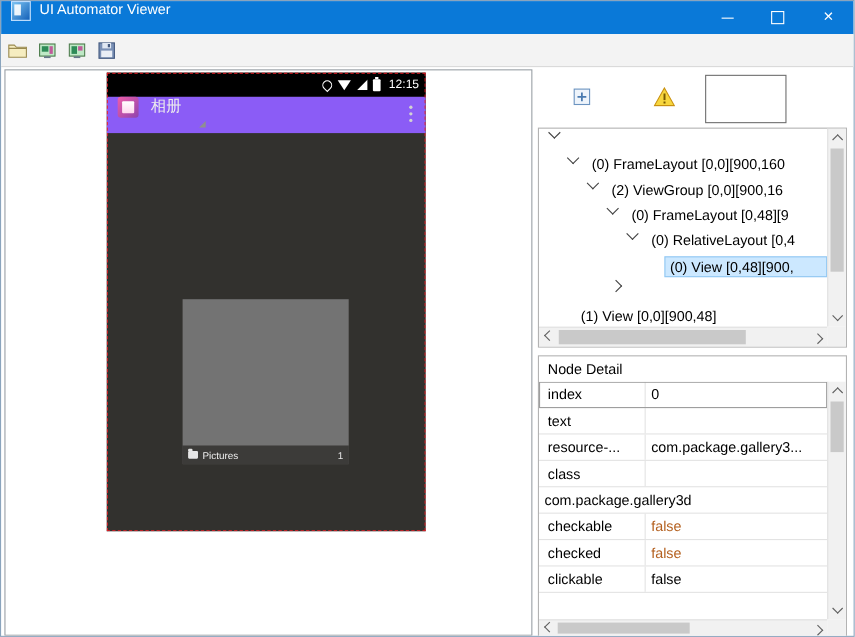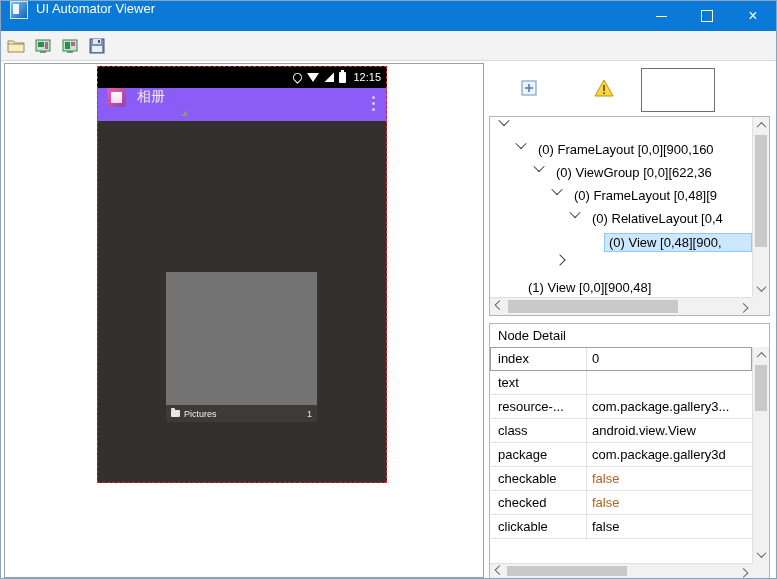--- a/index.html
+++ b/index.html
@@ -196,21 +196,21 @@
     <div class="tree-row" style="padding-left:10px">
       <span class="tchev down"></span>
       <span class="tree-label"></span>
     </div>
     <div class="tree-row" style="padding-left:27px">
       <span class="tchev down"></span>
       <span class="tree-label">(0) FrameLayout [0,0][900,160</span>
     </div>
     <div class="tree-row" style="padding-left:45px">
       <span class="tchev down"></span>
-      <span class="tree-label">(0) ViewGroup [0,0][622,36</span>
+      <span class="tree-label">(2) ViewGroup [0,0][900,16</span>
     </div>
     <div class="tree-row" style="padding-left:63px">
       <span class="tchev down"></span>
       <span class="tree-label">(0) FrameLayout [0,48][9</span>
     </div>
     <div class="tree-row" style="padding-left:81px">
       <span class="tchev down"></span>
       <span class="tree-label">(0) RelativeLayout [0,4</span>
     </div>
     <div class="tree-row selected" style="padding-left:114px">
@@ -256,24 +256,22 @@
     <div class="drow">
       <div class="dlabel">text</div>
       <div class="dval"></div>
     </div>
     <div class="drow">
       <div class="dlabel">resource-...</div>
       <div class="dval">com.package.gallery3...</div>
     </div>
     <div class="drow">
       <div class="dlabel">class</div>
-      <div class="dval">android.view.View</div>
-    </div>
-    <div class="drow">
-      <div class="dlabel">package</div>
+    </div>
+    <div class="drow">
       <div class="dval">com.package.gallery3d</div>
     </div>
     <div class="drow">
       <div class="dlabel">checkable</div>
       <div class="dval accent">false</div>
     </div>
     <div class="drow">
       <div class="dlabel">checked</div>
       <div class="dval accent">false</div>
     </div>

